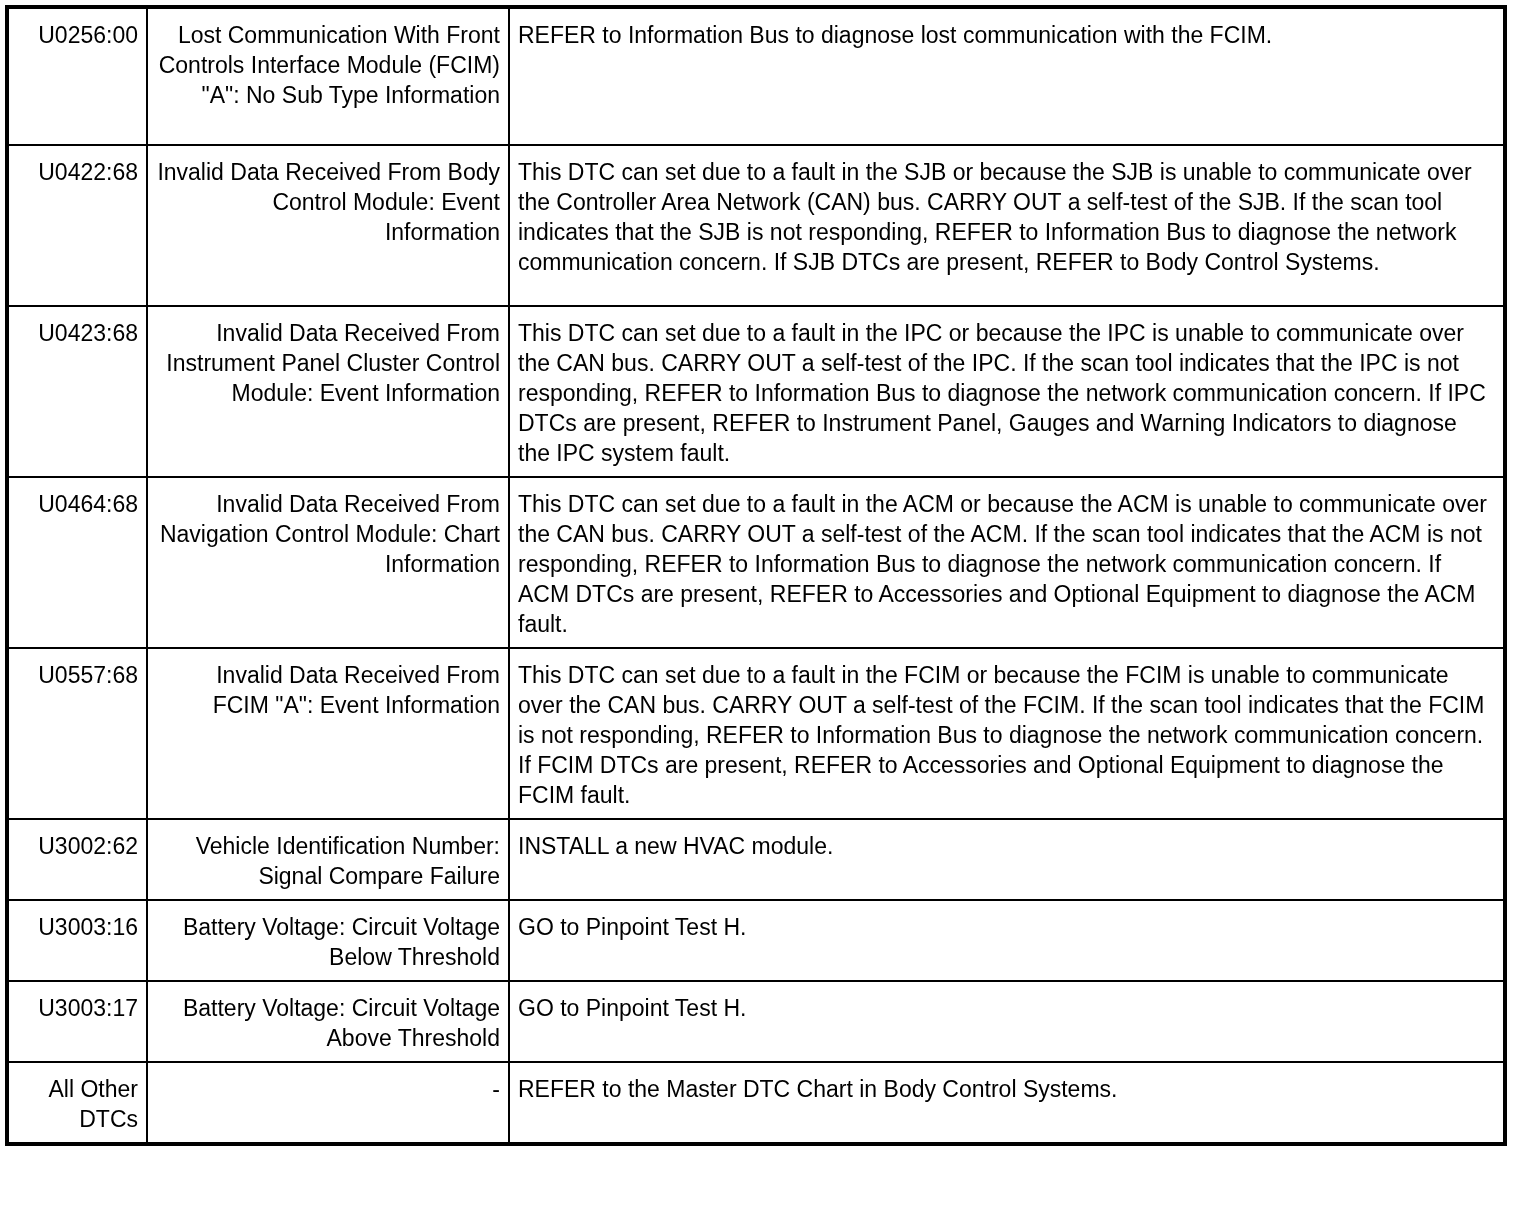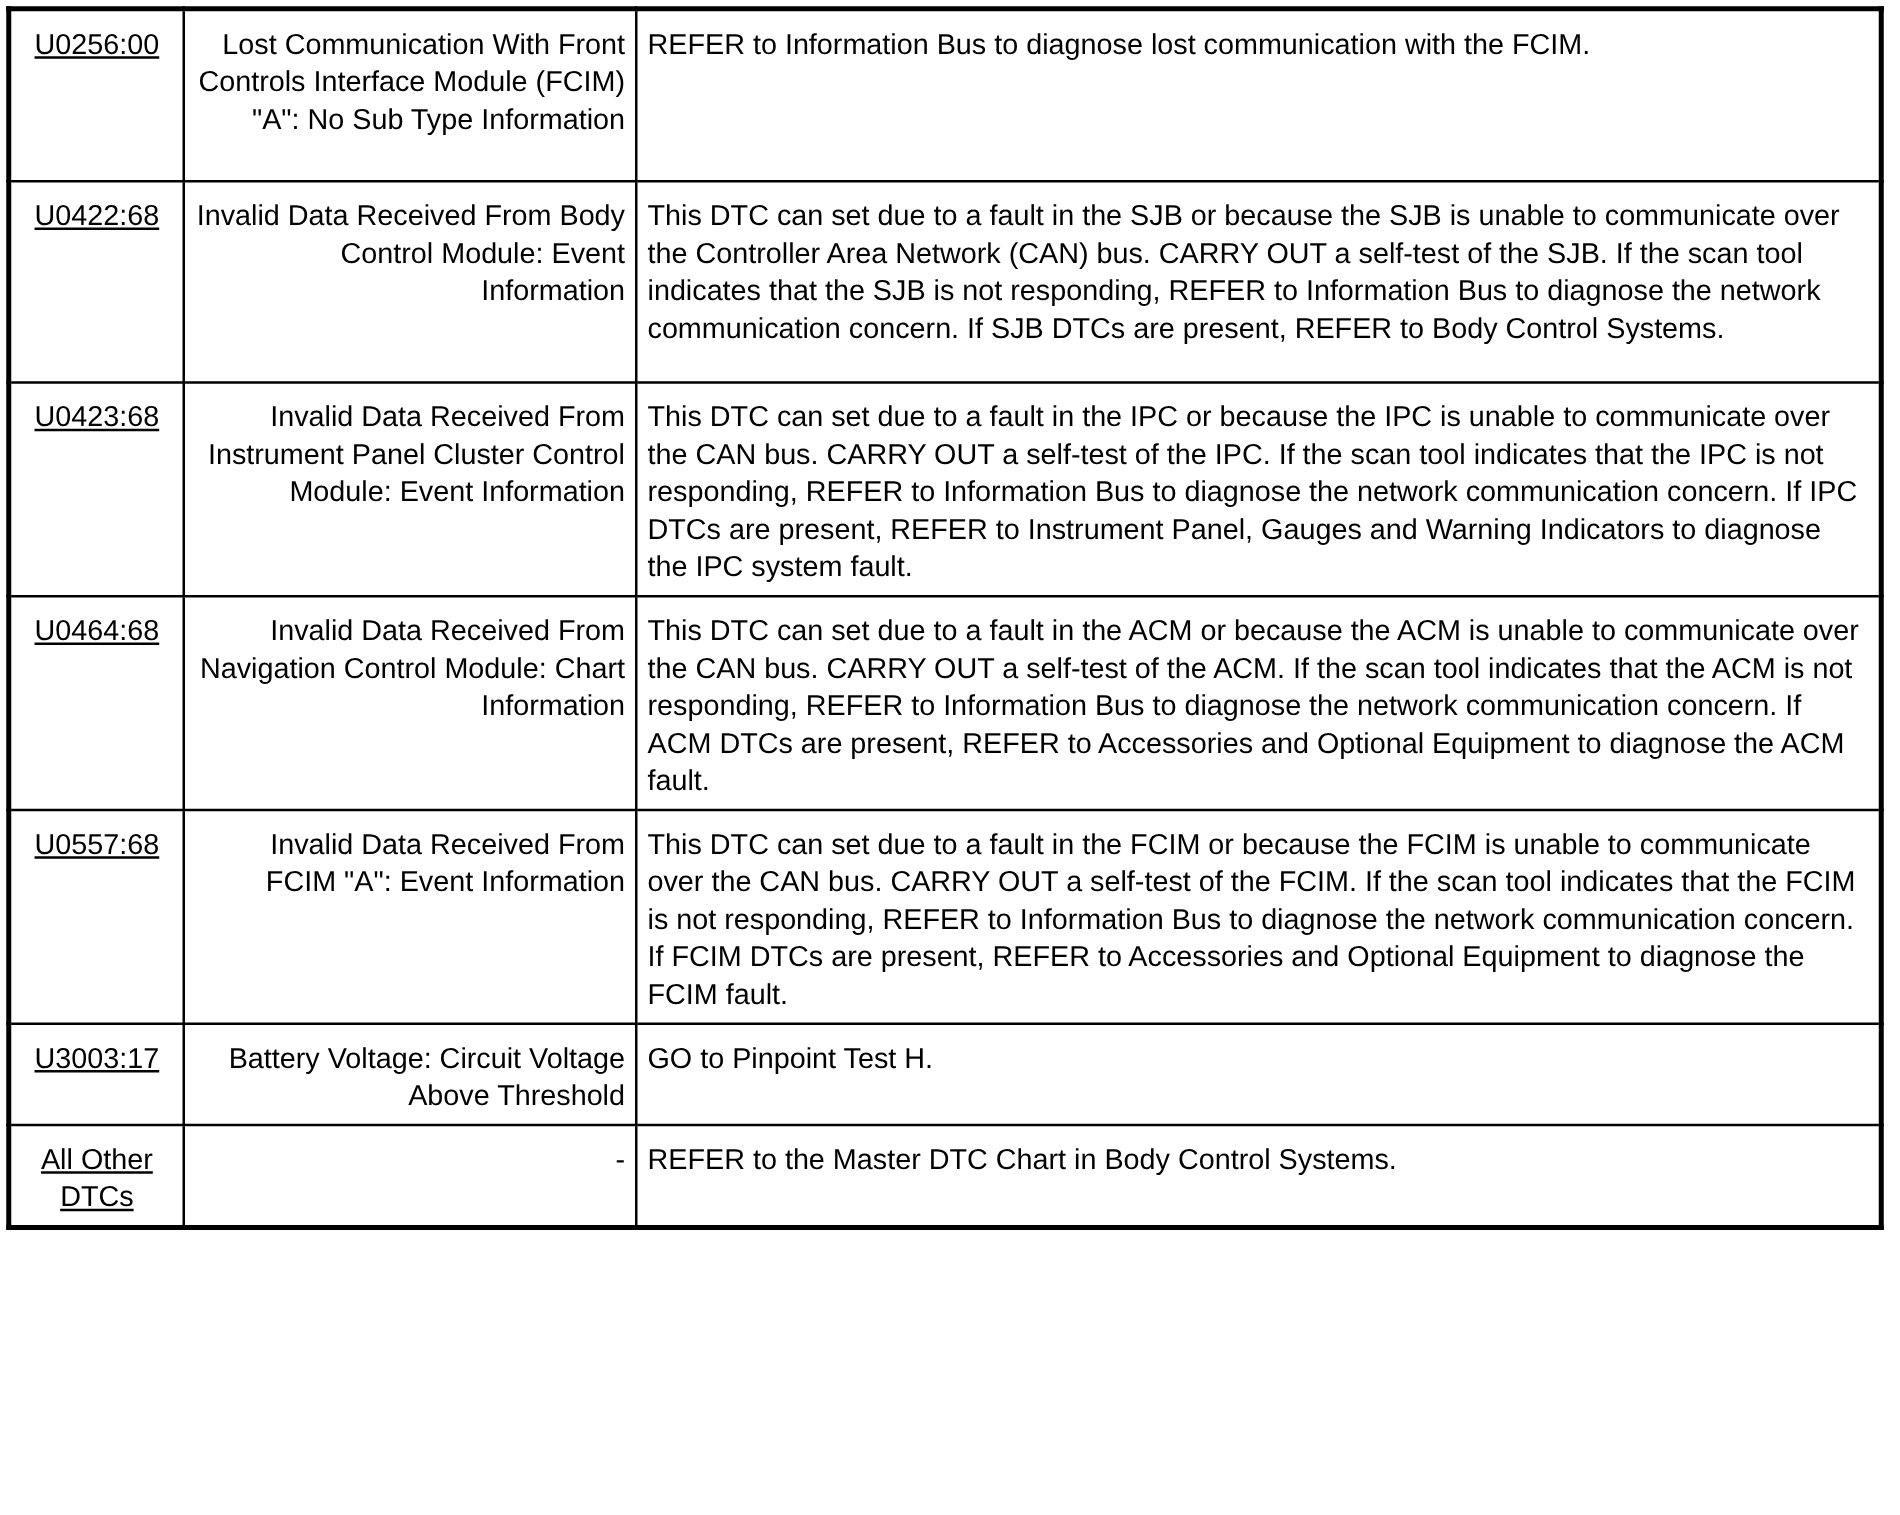--- a/index.html
+++ b/index.html
@@ -8,21 +8,21 @@
     table.dtc {
       position: absolute; left: 5px; top: 5px; width: 1502px;
       border-collapse: collapse; table-layout: fixed;
       border: 4px solid #000;
     }
     table.dtc td {
       border: 2px solid #000; vertical-align: top;
       font-size: 23px; line-height: 30px; padding: 11px 8px 8px 8px;
       box-sizing: border-box;
     }
-    td.code { width: 140px; text-align: center; padding-left: 4px; padding-right: 4px; text-decoration: underline; }
+    td.code { width: 140px; text-align: right; padding-left: 4px; padding-right: 4px; }
     td.desc { width: 362px; text-align: right; }
     td.action { }
     tr.r0 td { height: 138px; }
     tr.r1 td, tr.r2 td, tr.r3 td, tr.r4 td { height: 161px; }
     tr.r5 td, tr.r6 td, tr.r7 td, tr.r8 td { height: 78px; }
     tr.r9 td { height: 77px; }
   </style>
 </head>
 <body>
 
@@ -46,20 +46,30 @@
     <tr class="r3">
       <td class="code">U0464:68</td>
       <td class="desc">Invalid Data Received From Navigation Control Module: Chart Information</td>
       <td class="action">This DTC can set due to a fault in the ACM or because the ACM is unable to communicate over the CAN bus. CARRY OUT a self-test of the ACM. If the scan tool indicates that the ACM is not responding, REFER to Information Bus to diagnose the network communication concern. If ACM DTCs are present, REFER to Accessories and Optional Equipment to diagnose the ACM fault.</td>
     </tr>
     <tr class="r4">
       <td class="code">U0557:68</td>
       <td class="desc">Invalid Data Received From FCIM "A": Event Information</td>
       <td class="action">This DTC can set due to a fault in the FCIM or because the FCIM is unable to communicate over the CAN bus. CARRY OUT a self-test of the FCIM. If the scan tool indicates that the FCIM is not responding, REFER to Information Bus to diagnose the network communication concern. If FCIM DTCs are present, REFER to Accessories and Optional Equipment to diagnose the FCIM fault.</td>
     </tr>
+    <tr class="r6">
+      <td class="code">U3002:62</td>
+      <td class="desc">Vehicle Identification Number: Signal Compare Failure</td>
+      <td class="action">INSTALL a new HVAC module.</td>
+    </tr>
+    <tr class="r7">
+      <td class="code">U3003:16</td>
+      <td class="desc">Battery Voltage: Circuit Voltage Below Threshold</td>
+      <td class="action">GO to Pinpoint Test H.</td>
+    </tr>
     <tr class="r8">
       <td class="code">U3003:17</td>
       <td class="desc">Battery Voltage: Circuit Voltage Above Threshold</td>
       <td class="action">GO to Pinpoint Test H.</td>
     </tr>
     <tr class="r9">
       <td class="code">All Other DTCs</td>
       <td class="desc">-</td>
       <td class="action">REFER to the Master DTC Chart in Body Control Systems.</td>
     </tr>

